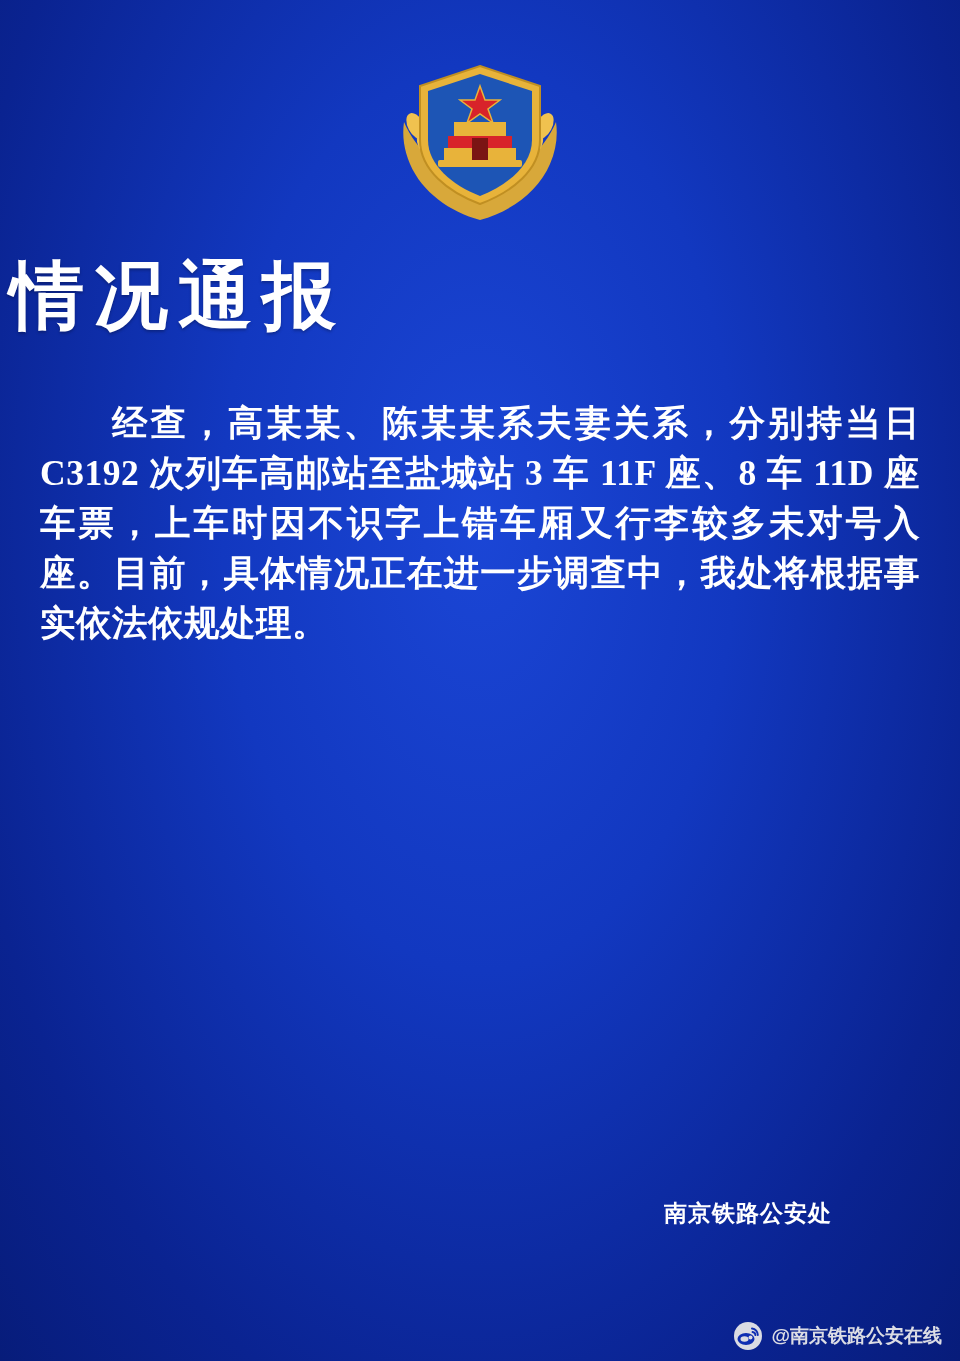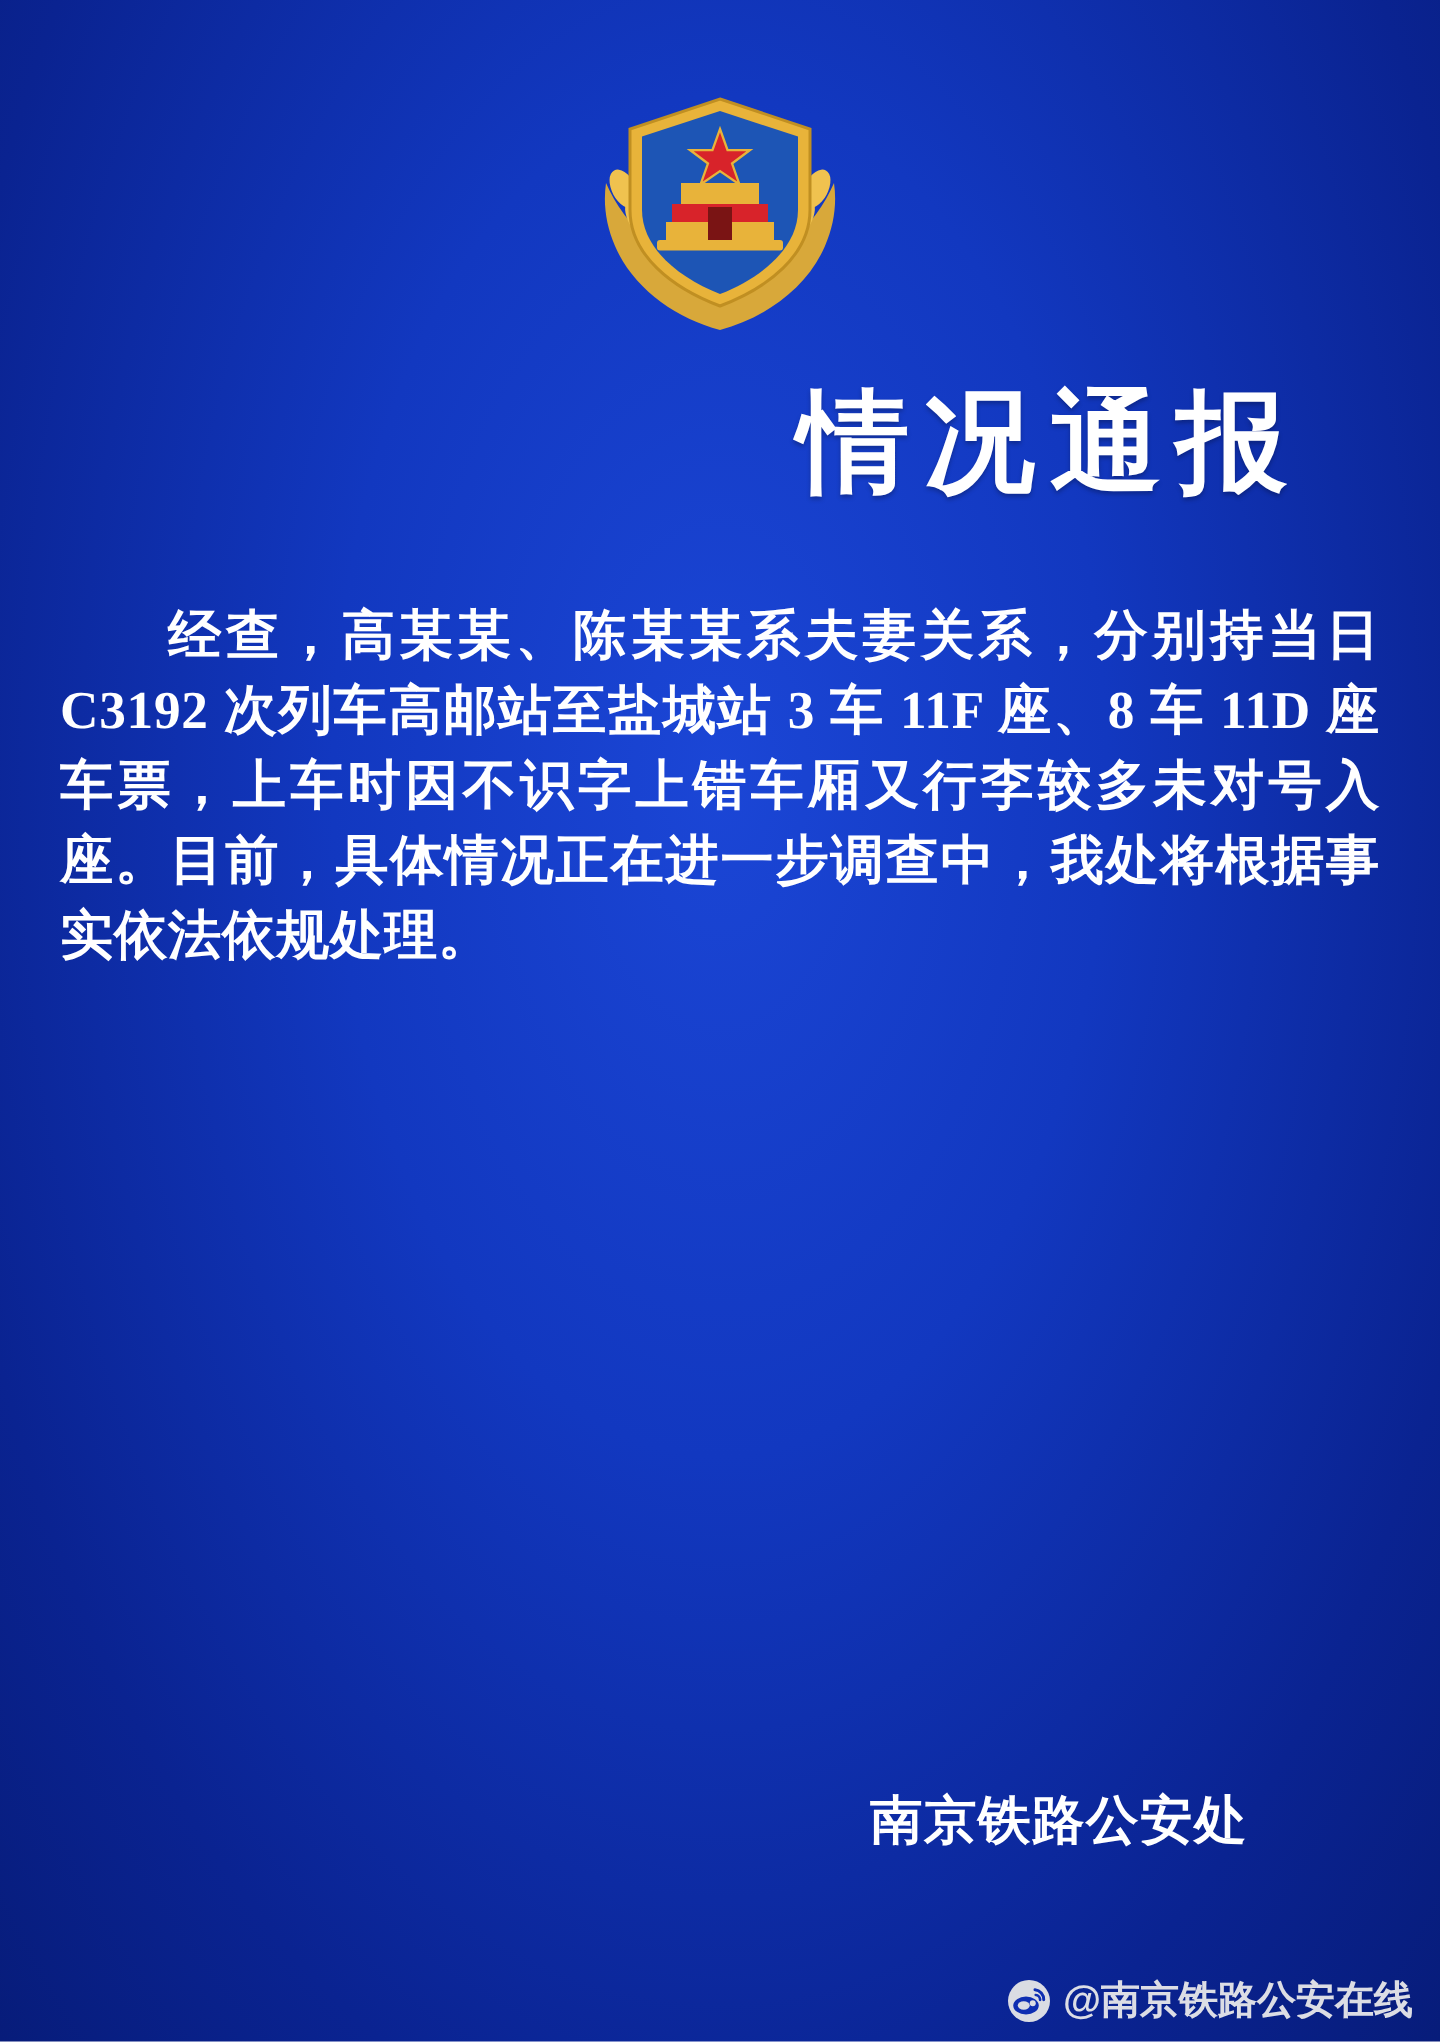--- a/index.html
+++ b/index.html
@@ -39,21 +39,21 @@
     height: 172px;
   }
   .emblem svg { display: block; }
 
   
   .title {
     position: absolute;
     top: 252px;
     left: 0;
     width: 868px;
-    text-align: right;
+    text-align: left;
     font-size: 74px;
     line-height: 1.2;
     font-weight: bold;
     letter-spacing: 10px;
     text-indent: 10px;
     color: #ffffff;
     text-shadow: 0 2px 3px rgba(0,0,0,0.25);
     font-family: "Liberation Serif", "DejaVu Serif", serif;
   }
 
@@ -75,36 +75,36 @@
     color: #ffffff;
     letter-spacing: 0.5px;
   }
 
   
   .signature {
     position: absolute;
     right: 128px;
     top: 1186px;
     text-align: center;
-    font-size: 35px;
+    font-size: 23px;
     font-weight: bold;
     line-height: 56px;
     letter-spacing: 1px;
   }
 
   
   .watermark {
     position: absolute;
     right: 18px;
     bottom: 10px;
     display: flex;
     align-items: center;
     gap: 8px;
     font-family: "Liberation Sans", sans-serif;
-    font-size: 26px;
+    font-size: 19px;
     font-weight: bold;
     color: #e8e8ea;
     opacity: 0.95;
   }
   .wb-logo {
     width: 30px;
     height: 30px;
     display: inline-block;
   }
 </style>

